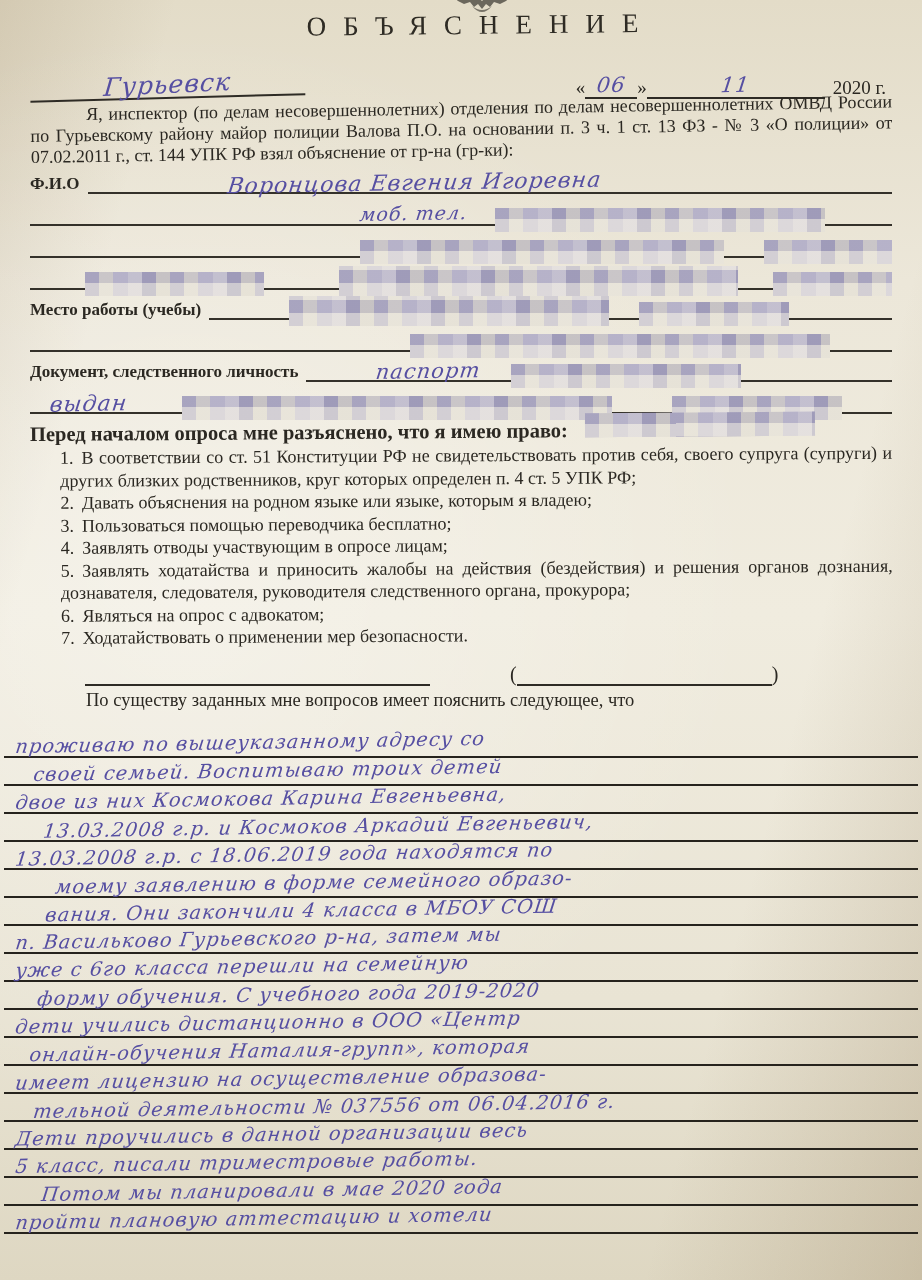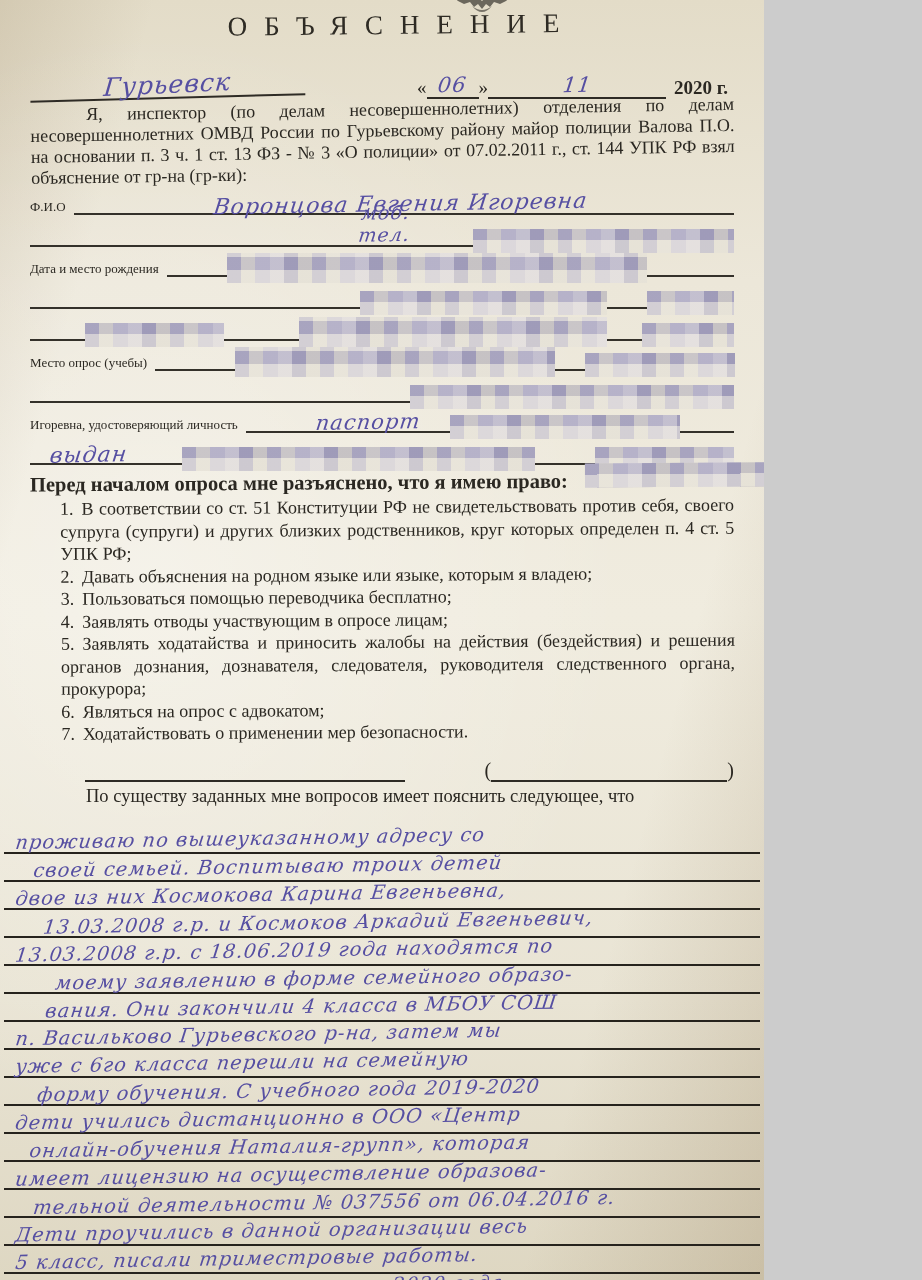--- a/index.html
+++ b/index.html
@@ -1,17 +1,17 @@
 <!DOCTYPE html>
 <html lang="ru"><head>
 <meta charset="utf-8">
 <style>
   html,body{margin:0;padding:0;background:#ccc;}
   #page{
-    position:relative;width:764px;height:1280px;overflow:hidden;
+    position:relative;width:922px;height:1280px;overflow:hidden;
     background:
       radial-gradient(ellipse at 20% 45%, rgba(255,255,255,0.35), rgba(255,255,255,0) 55%),
       linear-gradient(105deg, rgba(150,128,92,0.20) 0%, rgba(150,128,92,0) 14%, rgba(150,128,92,0) 78%, rgba(150,128,92,0.28) 100%),
       linear-gradient(180deg, #e3dcc8 0%, #ece7d9 22%, #f0ecdf 48%, #e9e4d4 78%, #ded7c2 100%);
     font-family:"Liberation Serif", serif;color:#2b2822;
   }
   .content{position:relative;padding:0 30px;}
   
   .title{
     text-align:center;font-size:27px;letter-spacing:17px;padding:10px 0 2px 40px;
@@ -30,21 +30,21 @@
   ol.rights li{counter-increment:r;padding-left:6px;}
   ol.rights li::before{content:counter(r) ".";margin-right:8px;}
   .statement-intro{font-size:18.5px;line-height:24px;text-indent:56px;margin-top:2px;}
   
   .hw{
     font-family:"DejaVu Serif", serif;font-style:italic;color:#564fa2;
     display:inline-block;transform:skewX(-8deg) rotate(-1deg);letter-spacing:1px;
   }
   
   .frow{display:flex;align-items:flex-end;height:30px;}
-  .flabel{font-size:13px;white-space:nowrap;padding-right:8px;}
+  .flabel{font-size:17px;white-space:nowrap;padding-right:8px;font-weight:bold;}
   .fline{flex:1;border-bottom:2px solid #34312a;display:flex;align-items:flex-end;height:100%;}
   .fullline{border-bottom:2px solid #34312a;height:30px;display:flex;align-items:flex-end;}
   
   .mosaic{
     display:inline-block;height:24px;margin-bottom:-8px;
     background-image:
       repeating-linear-gradient(0deg, rgba(238,234,224,0.55) 0 13px, rgba(146,142,176,0.30) 13px 26px),
       repeating-linear-gradient(90deg, #b2aec6 0 14px, #e2ded3 14px 28px, #c6c2d4 28px 43px, #d9d5dd 43px 57px, #a5a1bd 57px 71px, #ddd9cd 71px 85px);
   }
   .mosaic.tall{height:30px;}
@@ -83,68 +83,62 @@
 
     <div class="toprow">
       <div class="place-line">
         <span class="hw">Гурьевск</span>
       </div>
       <div class="daterow">
         <span>«</span>
         <span class="d-underline" style="width:52px;"><span class="hw">06</span></span>
         <span>»</span>
         <span class="d-underline" style="width:178px;"><span class="hw">11</span></span>
-        <span style="padding-left:8px;font-weight:bold;">2020 г.</span>
+        <span style="padding-left:8px;">2020 г.</span>
       </div>
     </div>
 
     <p class="intro">Я, инспектор (по делам несовершеннолетних) отделения по делам несовершеннолетних ОМВД России по Гурьевскому району майор полиции Валова П.О. на основании п. 3 ч. 1 ст. 13 ФЗ - № 3 «О полиции» от 07.02.2011 г., ст. 144 УПК РФ взял объяснение от гр-на (гр-ки):</p>
 
     <div class="frow" style="height:26px;">
       <span class="flabel">Ф.И.О</span>
       <span class="fline">
         <span class="hw" style="font-size:22px;margin:0 0 -3px 140px;">Воронцова Евгения Игоревна</span>
       </span>
     </div>
 
     <div class="fullline" style="height:30px;">
       <span class="hw" style="margin-left:330px;font-size:19px;">моб. тел.</span>
       <span class="mosaic" style="width:330px;margin-left:28px;"></span>
     </div>
 
-    <div class="frow">
-      <span class="flabel">Дата и место рождения</span>
-      <span class="fline">
-        <span class="mosaic tall" style="width:420px;margin-left:60px;"></span>
-      </span>
-    </div>
     <div class="fullline">
       <span class="mosaic" style="width:370px;margin-left:330px;"></span>
       <span class="mosaic" style="width:130px;margin-left:40px;"></span>
     </div>
 
     <div class="fullline">
       <span class="mosaic" style="width:180px;margin-left:55px;"></span>
       <span class="mosaic tall" style="width:400px;margin-left:75px;"></span>
       <span class="mosaic" style="width:120px;margin-left:35px;"></span>
     </div>
 
     <div class="frow">
-      <span class="flabel">Место опрос (учебы)</span>
+      <span class="flabel">Место работы (учебы)</span>
       <span class="fline">
         <span class="mosaic tall" style="width:320px;margin-left:80px;"></span>
         <span class="mosaic" style="width:150px;margin-left:30px;"></span>
       </span>
     </div>
     <div class="fullline">
       <span class="mosaic" style="width:420px;margin-left:380px;"></span>
     </div>
 
     <div class="frow">
-      <span class="flabel">Игоревна, удостоверяющий личность</span>
+      <span class="flabel">Документ, следственного личность</span>
       <span class="fline">
         <span class="hw" style="font-size:21px;margin:0 0 -3px 70px;">паспорт</span>
         <span class="mosaic" style="width:230px;margin-left:30px;"></span>
       </span>
     </div>
     <div class="fullline">
       <span class="hw" style="font-size:22px;margin-left:20px;margin-bottom:-4px;">выдан</span>
       <span class="mosaic" style="width:430px;margin-left:55px;"></span>
       <span class="mosaic" style="width:170px;margin-left:60px;"></span>
     </div>

